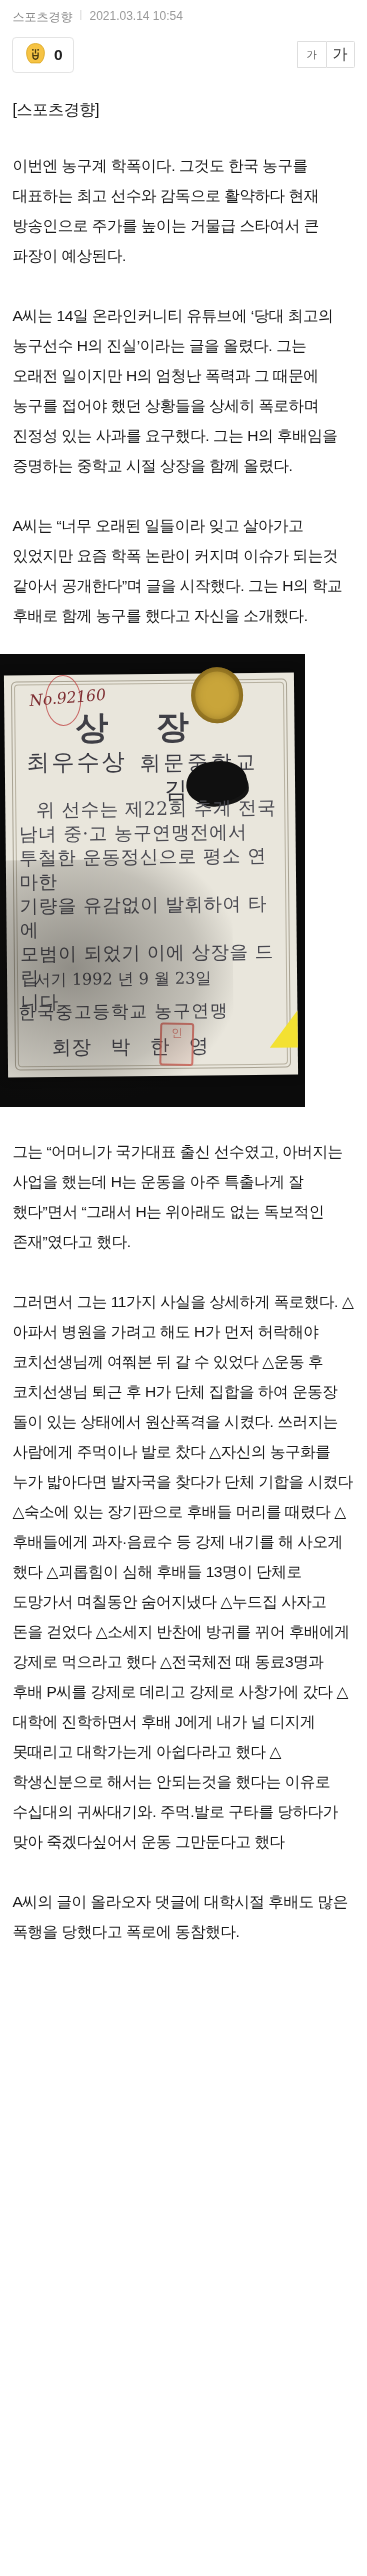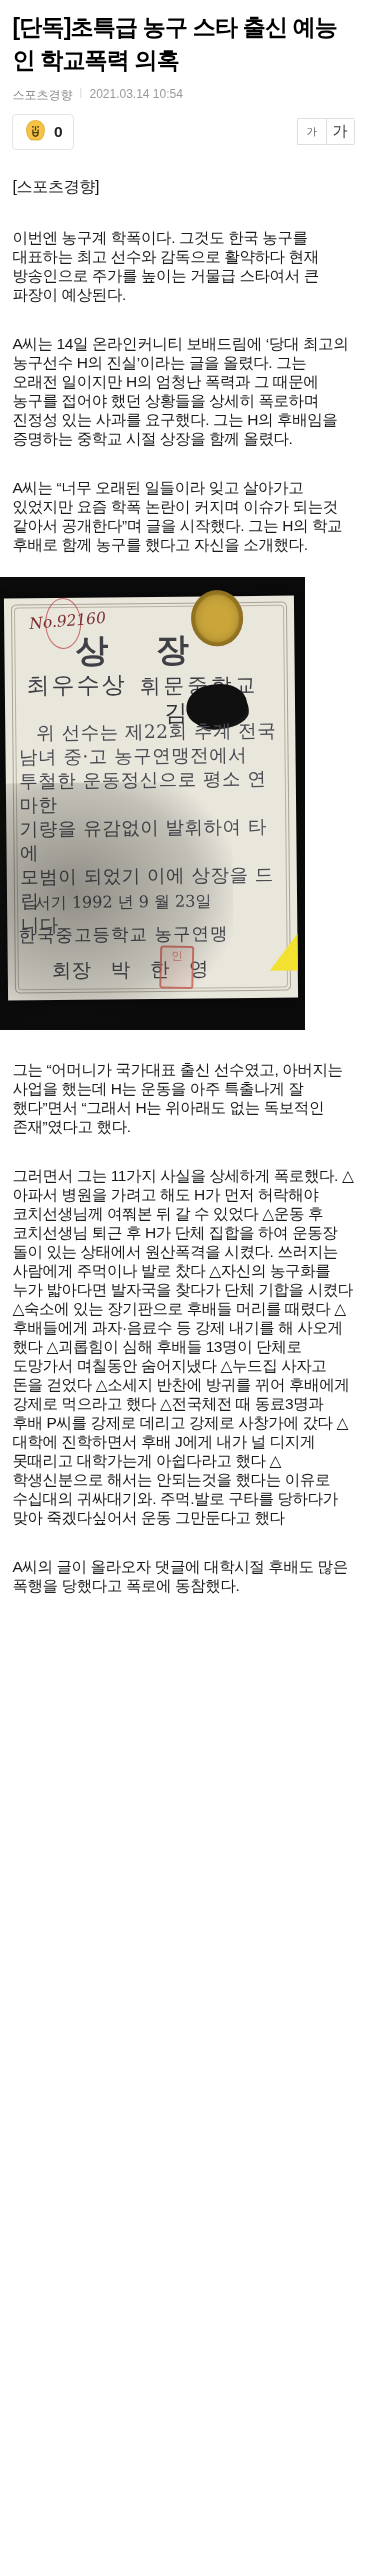--- a/index.html
+++ b/index.html
@@ -14,21 +14,21 @@
   .toolbar{margin:10.3px 12.4px 0;display:flex;justify-content:space-between;align-items:center;}
   .react{display:flex;align-items:center;gap:7.2px;padding:5.2px 10.3px;background:#fff;border:0.5px solid #e4e4e4;border-radius:4.1px;height:36px;box-sizing:border-box;}
   .react .cnt{font-size:15.5px;font-weight:bold;color:#222;}
   .fontbox{display:flex;}
   .fontbox button{width:29px;height:27px;background:#fff;border:0.5px solid #dedede;color:#555;}
   .fontbox .fs-s{font-size:10.3px;border-right:none;border-radius:1.5px 0 0 1.5px;}
   .fontbox .fs-l{font-size:15px;color:#333;border-radius:0 1.5px 1.5px 0;}
 
   
   .tag{margin:27px 12.4px 0;font-size:16px;color:#1a1a1a;letter-spacing:-0.3px;}
-  p.body{margin:30px 12.4px 0;font-size:15.5px;line-height:19px;color:#1a1a1a;letter-spacing:-0.4px;word-break:keep-all;overflow-wrap:break-word;}
+  p.body{margin:30px 12.4px 0;font-size:15.5px;line-height:30px;color:#1a1a1a;letter-spacing:-0.4px;word-break:keep-all;overflow-wrap:break-word;}
 
   
   .photo{position:relative;width:305px;height:453px;margin-top:23px;background:#0b0b0b;overflow:hidden;}
   .cert{position:absolute;left:6.2px;top:20.6px;width:290px;height:402px;background:#e9e6dc;transform:rotate(-0.6deg);box-shadow:0 0 9.3px rgba(0,0,0,.6);}
   .cert .frame{position:absolute;left:7.2px;top:6.2px;right:7.2px;bottom:7.2px;border:1px solid #a9a393;border-radius:5.2px;}
   .cert .frame2{position:absolute;left:10.3px;top:9.3px;right:10.3px;bottom:10.3px;border:0.5px solid #b7b1a0;border-radius:4.1px;}
   .cert-no{position:absolute;left:25px;top:14.4px;font-family:"DejaVu Serif",serif;font-style:italic;font-size:15.5px;color:#7e2f33;transform:rotate(-4deg);}
   .stamp-oval{position:absolute;left:41px;top:0px;width:34px;height:49px;border:1.5px solid rgba(190,60,60,.75);border-radius:50%;}
   .gold-seal{position:absolute;left:187px;top:-6.2px;width:52px;height:56px;border-radius:50%;background:radial-gradient(circle at 38% 35%,#e7cf6d,#c9a53a 55%,#93742а 90%);background-color:#c9a53a;box-shadow:inset 0 0 0 4.1px rgba(120,90,20,.45), inset 0 0 11.3px rgba(60,40,5,.6);}
   .cert-title{position:absolute;left:0;top:31px;width:88%;text-align:center;font-family:"DejaVu Serif",serif;font-size:33px;font-weight:bold;color:#3f3f46;word-spacing:36px;}
@@ -43,21 +43,20 @@
   .cert-signer{position:absolute;left:44px;top:359px;font-family:"DejaVu Serif",serif;font-size:19.6px;color:#44444c;word-spacing:13.4px;}
   .seal-sq{position:absolute;left:152px;top:349px;width:34px;height:43px;border:2.1px solid rgba(205,95,85,.8);border-radius:3.1px;background:rgba(220,120,110,.12);color:rgba(200,85,75,.7);font-size:11.3px;line-height:13.4px;text-align:center;padding-top:2.1px;box-sizing:border-box;transform:rotate(2deg);}
   .yellow-tri{position:absolute;right:0;bottom:27px;width:0;height:0;border-bottom:37px solid #f3e132;border-left:28px solid transparent;}
   .hand-shadow{position:absolute;left:-20.6px;top:185px;width:247px;height:242px;background:radial-gradient(ellipse at 35% 45%,rgba(20,18,15,.42),rgba(20,18,15,.18) 55%,rgba(0,0,0,0) 75%);}
 </style>
 </head>
 <body>
 
 <div class="page">
 
-  <h1 class="title">[단독]초특급 농구 스타 출신 예능인 학교폭력 의혹</h1>
 
   <div class="byline">
     <span>스포츠경향</span>
     <span class="sep">|</span>
     <span class="date">2021.03.14 10:54</span>
   </div>
 
   <div class="toolbar">
     <button class="react">
       <span>
@@ -72,21 +71,21 @@
     </button>
     <div class="fontbox">
       <button class="fs-s">가</button>
       <button class="fs-l">가</button>
     </div>
   </div>
 
   <p class="tag">[스포츠경향]</p>
 
   <p class="body">이번엔 농구계 학폭이다. 그것도 한국 농구를 대표하는 최고 선수와 감독으로 활약하다 현재 방송인으로 주가를 높이는 거물급 스타여서 큰 파장이 예상된다.</p>
-  <p class="body">A씨는 14일 온라인커니티 보배드림에 ‘당대 최고의 농구선수 H의 진실’이라는 글을 올렸다. 그는 오래전 일이지만 H의 엄청난 폭력과 그 때문에 농구를 접어야 했던 상황들을 상세히 폭로하며 진정성 있는 사과를 요구했다. 그는 H의 후배임을 증명하는 중학교 시절 상장을 함께 올렸다.</p>
+  <p class="body">A씨는 14일 온라인커니티 유튜브에 ‘당대 최고의 농구선수 H의 진실’이라는 글을 올렸다. 그는 오래전 일이지만 H의 엄청난 폭력과 그 때문에 농구를 접어야 했던 상황들을 상세히 폭로하며 진정성 있는 사과를 요구했다. 그는 H의 후배임을 증명하는 중학교 시절 상장을 함께 올렸다.</p>
   <p class="body">A씨는 “너무 오래된 일들이라 잊고 살아가고 있었지만 요즘 학폭 논란이 커지며 이슈가 되는것 같아서 공개한다”며 글을 시작했다. 그는 H의 학교 후배로 함께 농구를 했다고 자신을 소개했다.</p>
 
   <div class="photo">
     <div class="cert">
       <div class="frame"></div>
       <div class="frame2"></div>
       <div class="stamp-oval"></div>
       <div class="cert-no">No.92160</div>
       <div class="gold-seal"></div>
       <div class="cert-title">상 장</div>

